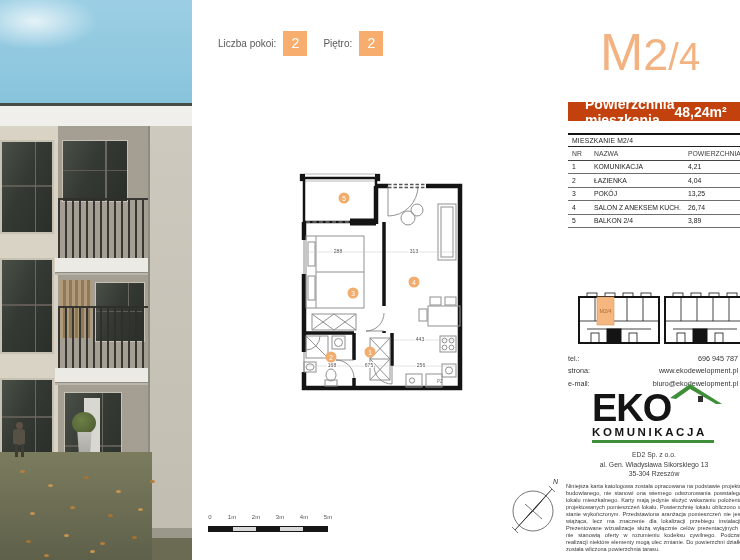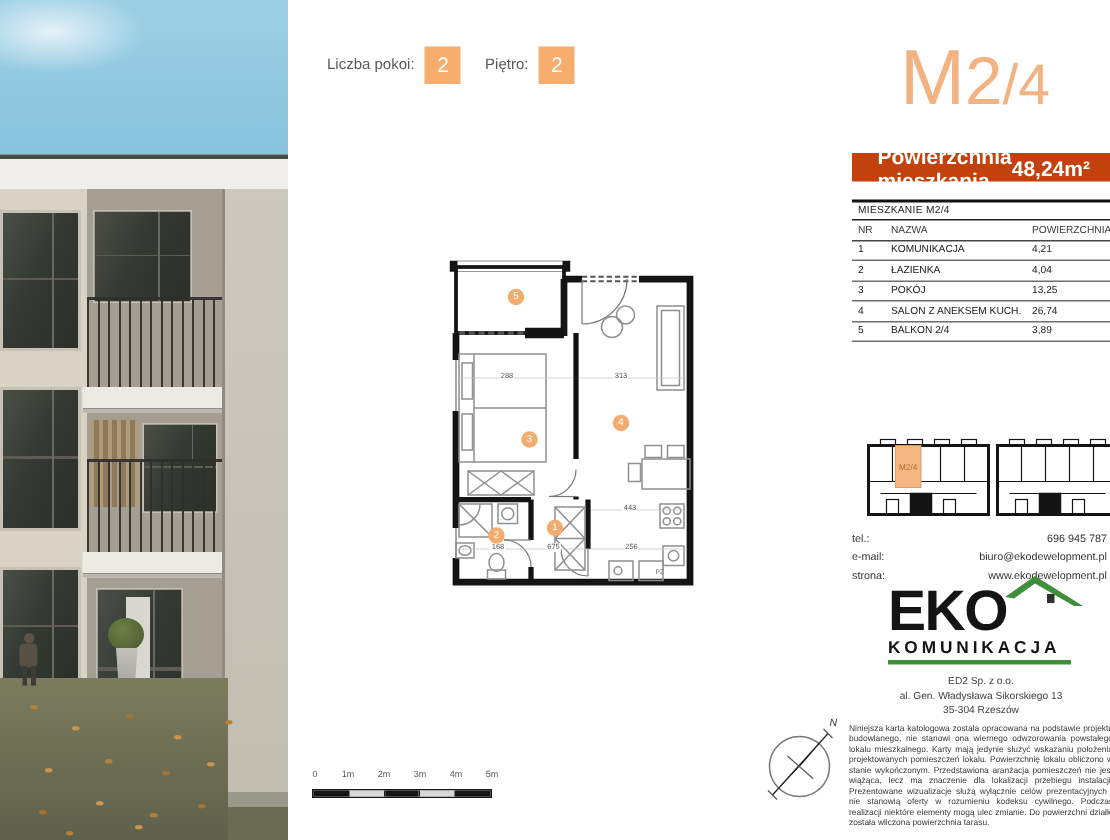--- a/index.html
+++ b/index.html
@@ -323,26 +323,26 @@
       <text x="28.5" y="22" font-size="5.5" fill="#b26d2f" text-anchor="middle">M2/4</text>
     </svg>
   </div>
 
   <div class="contact">
     <div class="contact-row">
       <span>tel.:</span>
       <span>696 945 787</span>
     </div>
     <div class="contact-row">
+      <span>strona:</span>
+      <span>www.ekodewelopment.pl</span>
+    </div>
+    <div class="contact-row">
       <span>e-mail:</span>
       <span>biuro@ekodewelopment.pl</span>
-    </div>
-    <div class="contact-row">
-      <span>strona:</span>
-      <span>www.ekodewelopment.pl</span>
     </div>
   </div>
 
   <div class="logo">
     <div class="logo-word">
       <span>EKO</span>
       <svg class="logo-roof" width="56" height="30" viewBox="0 0 56 30">
         <path d="M2 16 L22 2 L54 22 L48 22 L22 7 L8 17 Z" fill="#3f8f3a"></path>
         <rect x="30" y="14" width="5" height="6" fill="#30302e"></rect>
       </svg>

